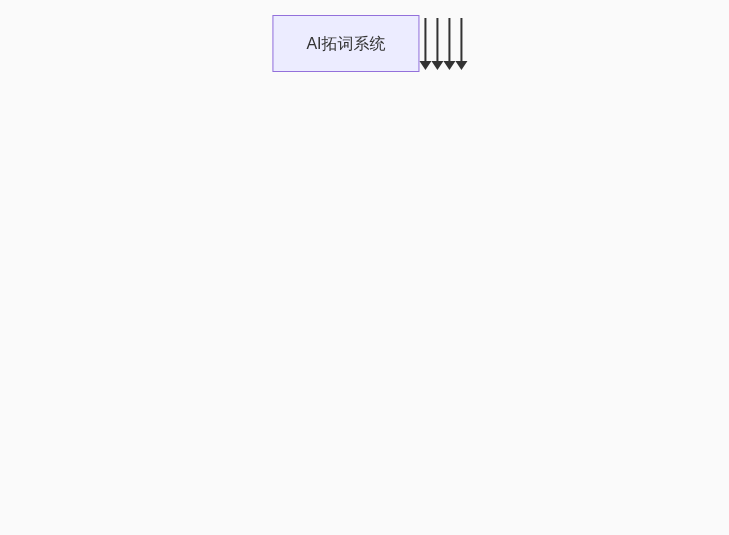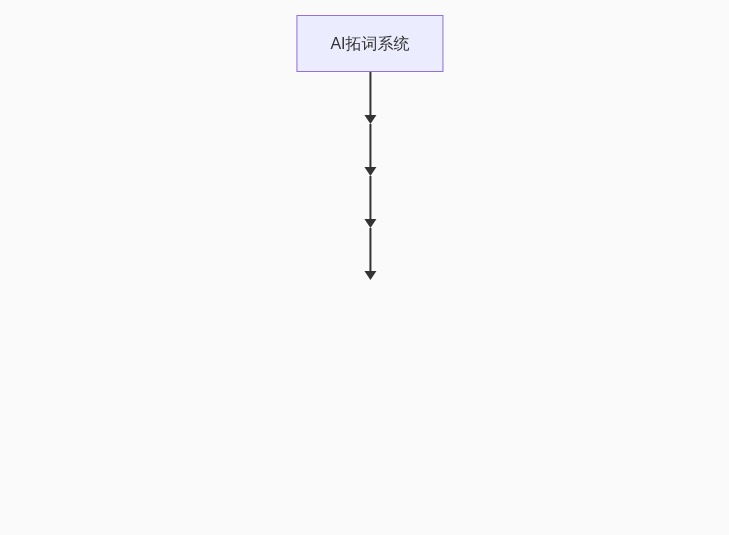--- a/index.html
+++ b/index.html
@@ -10,21 +10,21 @@
     background: #fafafa;
     overflow: hidden;
     font-family: "Liberation Sans", sans-serif;
   }
   .flowchart {
     position: absolute;
     top: 15px;
     left: 370px;
     transform: translateX(-50%);
     display: flex;
-    flex-direction: column;
+    flex-direction: row;
     align-items: center;
   }
   .node {
     box-sizing: border-box;
     min-height: 57px;
     padding: 0 33px;
     background: #ececff;
     border: 1px solid #9370db;
     color: #333333;
     font-size: 16px;

